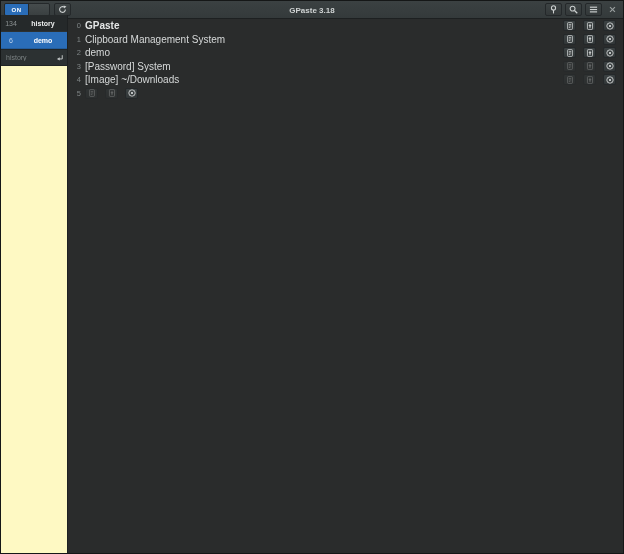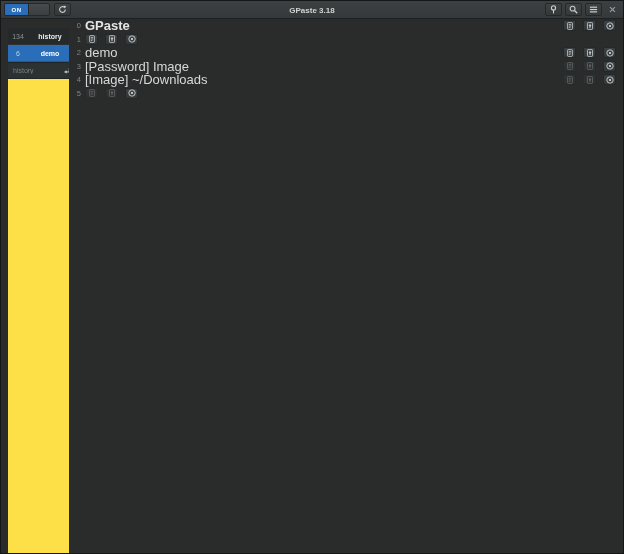--- a/index.html
+++ b/index.html
@@ -41,22 +41,22 @@
     display: flex; align-items: center; justify-content: center;
     font-size: 8px; font-weight: bold; color: #cfd3d3; pointer-events: none;
   }
   .hdr-right { position: absolute; right: 4px; top: 2px; display: flex; gap: 3px; align-items: center; }
   .closebtn {
     width: 14px; height: 13px; background: transparent; border: none;
     color: #9aa0a0; font-size: 8px; display: flex; align-items: center; justify-content: center;
   }
   
   .sidebar {
-    position: absolute; left: 0; top: 27px; bottom: 0; width: 67px;
-    background: #fde047; border-right: 1px solid #1e2122; margin-left: 7px;
+    position: absolute; left: 0; top: 14px; bottom: 0; width: 67px;
+    background: #fef9c3; border-right: 1px solid #1e2122;
   }
   .hist-row {
     height: 17px; display: flex; align-items: center;
     background: #25292a; border-bottom: 1px solid #2c3132;
     font-size: 7px; cursor: default;
   }
   .hist-row .count { width: 20px; text-align: center; color: #8b9192; }
   .hist-row .name { flex: 1; text-align: center; color: #eceeee; font-weight: bold; padding-right: 2px; }
   .hist-row.selected { background: #2a6db8; border-bottom-color: #235c9b; }
   .hist-row.selected .count { color: #bcd2ec; }
@@ -73,21 +73,21 @@
   .new-hist input::placeholder { color: #7b8283; }
   .new-hist .enter-wrap { width: 14px; color: #c6caca; display: flex; justify-content: center; }
   
   .main { position: absolute; left: 68px; top: 18px; right: 0; bottom: 0; background: #2a2c2c; }
   .item-row { height: 13.5px; display: flex; align-items: center; }
   .item-row .idx {
     width: 12px; text-align: right; margin-right: 4px;
     color: #7f8586; font-size: 7.5px; flex: none;
   }
   .item-row .txt {
-    flex: 1; color: #d6d9d9; font-size: 13px;
+    flex: 1; color: #d6d9d9; font-size: 10px;
     white-space: nowrap; overflow: hidden;
   }
   .item-row .txt.bold { font-weight: bold; color: #e4e6e6; }
   .row-btns { display: flex; gap: 7px; margin-right: 7px; flex: none; }
   .ibtn {
     width: 13px; height: 11px; padding: 0;
     background: linear-gradient(#3c4243, #323738);
     border: 1px solid #24282a; border-radius: 2px;
     display: flex; align-items: center; justify-content: center;
     color: #d2d5d5;
@@ -207,20 +207,21 @@
             <line x1="3.5" y1="3.5" x2="6.5" y2="6.5" stroke="currentColor" stroke-width="1.1"></line>
             <line x1="6.5" y1="3.5" x2="3.5" y2="6.5" stroke="currentColor" stroke-width="1.1"></line>
           </svg>
         </span>
       </button>
     </span>
   </div>
 
   <div class="item-row">
     <span class="idx">1</span>
+    <span class="txt">Clipboard Management System</span>
     <span class="row-btns">
       <button class="ibtn btn-edit">
         <span>
           <svg width="8" height="8" viewBox="0 0 10 10">
             <rect x="2" y="0.8" width="6" height="8.4" rx="0.8" fill="none" stroke="currentColor" stroke-width="1"></rect>
             <line x1="3.5" y1="3.2" x2="6.5" y2="3.2" stroke="currentColor" stroke-width="0.9"></line>
             <line x1="3.5" y1="5" x2="6.5" y2="5" stroke="currentColor" stroke-width="0.9"></line>
             <line x1="3.5" y1="6.8" x2="5.5" y2="6.8" stroke="currentColor" stroke-width="0.9"></line>
           </svg>
         </span>
@@ -274,21 +275,21 @@
             <line x1="3.5" y1="3.5" x2="6.5" y2="6.5" stroke="currentColor" stroke-width="1.1"></line>
             <line x1="6.5" y1="3.5" x2="3.5" y2="6.5" stroke="currentColor" stroke-width="1.1"></line>
           </svg>
         </span>
       </button>
     </span>
   </div>
 
   <div class="item-row">
     <span class="idx">3</span>
-    <span class="txt">[Password] Image</span>
+    <span class="txt">[Password] System</span>
     <span class="row-btns">
       <button class="ibtn btn-edit disabled">
         <span>
           <svg width="8" height="8" viewBox="0 0 10 10">
             <rect x="2" y="0.8" width="6" height="8.4" rx="0.8" fill="none" stroke="currentColor" stroke-width="1"></rect>
             <line x1="3.5" y1="3.2" x2="6.5" y2="3.2" stroke="currentColor" stroke-width="0.9"></line>
             <line x1="3.5" y1="5" x2="6.5" y2="5" stroke="currentColor" stroke-width="0.9"></line>
             <line x1="3.5" y1="6.8" x2="5.5" y2="6.8" stroke="currentColor" stroke-width="0.9"></line>
           </svg>
         </span>

